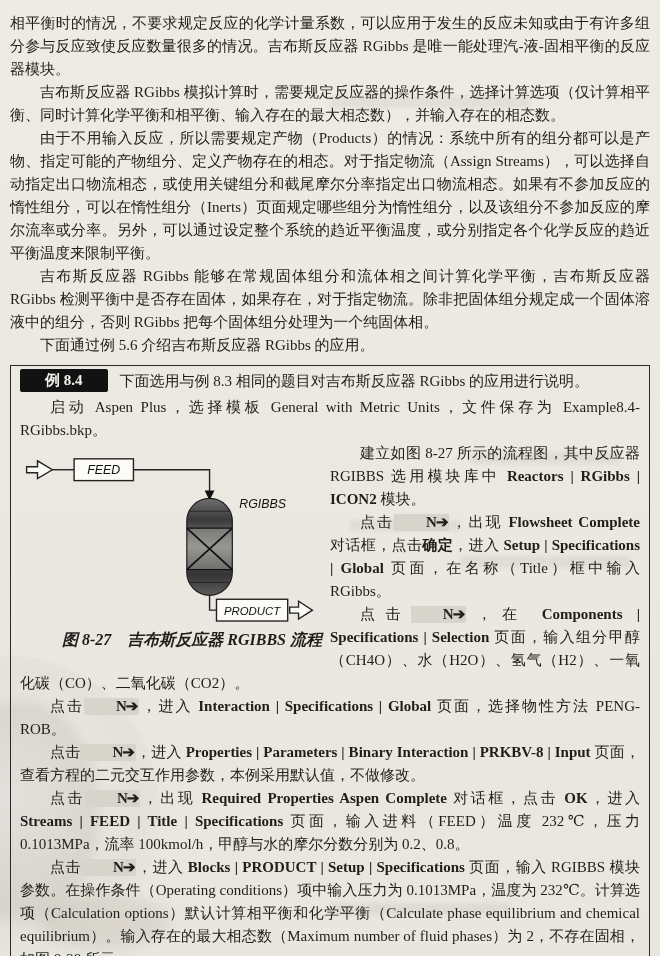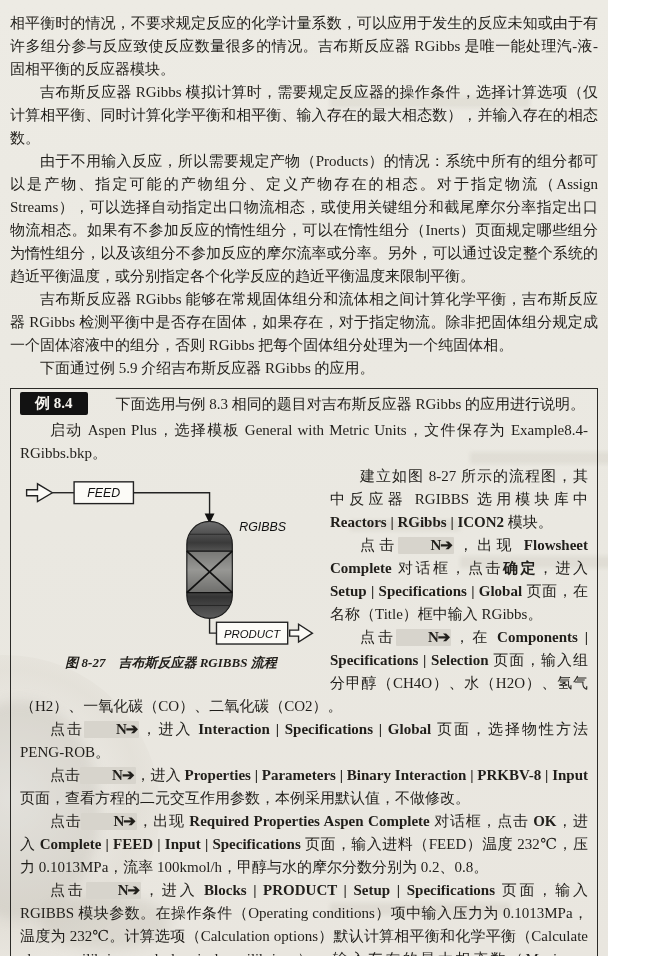--- a/index.html
+++ b/index.html
@@ -1,18 +1,18 @@
 <!DOCTYPE html>
 <html><head>
 <meta charset="utf-8">
 <style>
   html,body{margin:0;padding:0;}
   .page{
     position:relative;
-    width:608px;height:956px;
+    width:660px;height:956px;
     background:linear-gradient(180deg,#edebe4 0%,#eae8e1 55%,#e9e6df 100%);
     overflow:hidden;
     font-family:"Liberation Serif","DejaVu Serif",serif;
     color:#201e1a;
   }
   .content{position:relative;z-index:2;padding:12px 10px 0 10px;}
   p.para{margin:0;text-indent:2em;text-align:justify;font-size:15px;line-height:23px;}
   p.para.noindent{text-indent:0;}
   b{font-weight:bold;}
   .nbtn{
@@ -29,26 +29,26 @@
     border:1.5px solid #2b2a27;
     padding:2px 9px 6px 9px;
     position:relative;
     min-height:560px;
   }
   .ex-head{margin:1px 0 2px;text-indent:0;font-size:15px;line-height:25px;text-align:justify;}
   .ex-badge{
     display:inline-block;
     background:#121212;color:#f6f4ef;
     font-weight:bold;font-size:15px;line-height:23px;
-    padding:0 15px;margin-right:28px;
+    padding:0 25px;margin-right:12px;
     border-radius:2px;
     vertical-align:top;
   }
   .figure{float:left;width:302px;margin:3px 8px 8px 0;font-style:italic;}
-  .figcap{text-align:center;font-weight:bold;font-size:13px;line-height:20px;margin-top:3px;}
+  .figcap{text-align:right;font-weight:bold;font-size:16px;line-height:20px;margin-top:3px;}
   svg text{font-family:"Liberation Sans","DejaVu Sans",sans-serif;}
   .clear{clear:both;}
   
   .wm{
     position:absolute;left:-150px;top:655px;width:310px;height:310px;z-index:0;
     border-radius:50%;
     background:radial-gradient(circle at 52% 46%, rgba(255,255,255,0.55) 0%, rgba(219,215,206,0.40) 55%, rgba(205,201,191,0.0) 72%);
   }
   .wm-blob{
     position:absolute;z-index:0;border-radius:50%;
@@ -73,21 +73,21 @@
   <div class="bl" style="left:460px;top:556px;width:170px;height:12px;"></div>
   <div class="bl" style="left:330px;top:903px;width:180px;height:12px;"></div>
 
   <div class="content">
 
     <div id="intro">
         <p class="para noindent">相平衡时的情况，不要求规定反应的化学计量系数，可以应用于发生的反应未知或由于有许多组分参与反应致使反应数量很多的情况。吉布斯反应器 RGibbs 是唯一能处理汽-液-固相平衡的反应器模块。</p>
         <p class="para">吉布斯反应器 RGibbs 模拟计算时，需要规定反应器的操作条件，选择计算选项（仅计算相平衡、同时计算化学平衡和相平衡、输入存在的最大相态数），并输入存在的相态数。</p>
         <p class="para">由于不用输入反应，所以需要规定产物（Products）的情况：系统中所有的组分都可以是产物、指定可能的产物组分、定义产物存在的相态。对于指定物流（Assign Streams），可以选择自动指定出口物流相态，或使用关键组分和截尾摩尔分率指定出口物流相态。如果有不参加反应的惰性组分，可以在惰性组分（Inerts）页面规定哪些组分为惰性组分，以及该组分不参加反应的摩尔流率或分率。另外，可以通过设定整个系统的趋近平衡温度，或分别指定各个化学反应的趋近平衡温度来限制平衡。</p>
         <p class="para">吉布斯反应器 RGibbs 能够在常规固体组分和流体相之间计算化学平衡，吉布斯反应器 RGibbs 检测平衡中是否存在固体，如果存在，对于指定物流。除非把固体组分规定成一个固体溶液中的组分，否则 RGibbs 把每个固体组分处理为一个纯固体相。</p>
-        <p class="para">下面通过例 5.9 介绍吉布斯反应器 RGibbs 的应用。</p>
+        <p class="para">下面通过例 5.6 介绍吉布斯反应器 RGibbs 的应用。</p>
       </div>
 
     <div class="ex-box">
 
       <p class="ex-head"><span class="ex-badge">例 8.4</span><span class="ex-title">下面选用与例 8.3 相同的题目对吉布斯反应器 RGibbs 的应用进行说明。</span></p>
 
       <div id="ex-lead">
           <p class="para">启动 Aspen Plus，选择模板 General with Metric Units，文件保存为 Example8.4-RGibbs.bkp。</p>
         </div>
 
@@ -133,21 +133,21 @@
         </svg>
         <div class="figcap">图 8-27　吉布斯反应器 RGIBBS 流程</div>
       </div>
 
       <div id="ex-body">
           <p class="para">建立如图 8-27 所示的流程图，其中反应器 RGIBBS 选用模块库中 <b>Reactors | RGibbs | ICON2</b> 模块。</p>
           <p class="para">点击<span class="nbtn">N➔</span>，出现 <b>Flowsheet Complete</b> 对话框，点击<b>确定</b>，进入 <b>Setup | Specifications | Global</b> 页面，在名称（Title）框中输入 RGibbs。</p>
           <p class="para">点击<span class="nbtn">N➔</span>，在 <b>Components | Specifications | Selection</b> 页面，输入组分甲醇（CH4O）、水（H2O）、氢气（H2）、一氧化碳（CO）、二氧化碳（CO2）。</p>
           <p class="para">点击<span class="nbtn">N➔</span>，进入 <b>Interaction | Specifications | Global</b> 页面，选择物性方法 PENG-ROB。</p>
           <p class="para">点击<span class="nbtn">N➔</span>，进入 <b>Properties | Parameters | Binary Interaction | PRKBV-8 | Input</b> 页面，查看方程的二元交互作用参数，本例采用默认值，不做修改。</p>
-          <p class="para">点击<span class="nbtn">N➔</span>，出现 <b>Required Properties Aspen Complete</b> 对话框，点击 <b>OK</b>，进入 <b>Complete | FEED | Input | Specifications</b> 页面，输入进料（FEED）温度 232℃，压力 0.1013MPa，流率 100kmol/h，甲醇与水的摩尔分数分别为 0.2、0.8。</p>
+          <p class="para">点击<span class="nbtn">N➔</span>，出现 <b>Required Properties Aspen Complete</b> 对话框，点击 <b>OK</b>，进入 <b>Streams | FEED | Title | Specifications</b> 页面，输入进料（FEED）温度 232℃，压力 0.1013MPa，流率 100kmol/h，甲醇与水的摩尔分数分别为 0.2、0.8。</p>
           <p class="para">点击<span class="nbtn">N➔</span>，进入 <b>Blocks | PRODUCT | Setup | Specifications</b> 页面，输入 RGIBBS 模块参数。在操作条件（Operating conditions）项中输入压力为 0.1013MPa，温度为 232℃。计算选项（Calculation options）默认计算相平衡和化学平衡（Calculate phase equilibrium and chemical equilibrium）。输入存在的最大相态数（Maximum number of fluid phases）为 2，不存在固相，如图 8-28 所示。</p>
           <p class="para">点击进入 <b>Blocks | RGIBBS | Input | Products</b> 页面，默认选项 RGibbs considers all components as products，即吉布斯反应器 RGibbs 将所有的组分看作产品，如图 8-29 所示。</p>
         </div>
       <div class="clear"></div>
 
     </div>
   </div>
 </div>
 
 </body></html>

